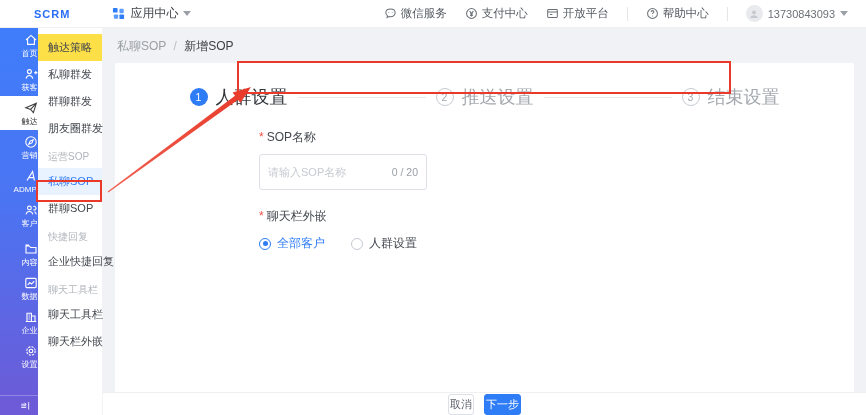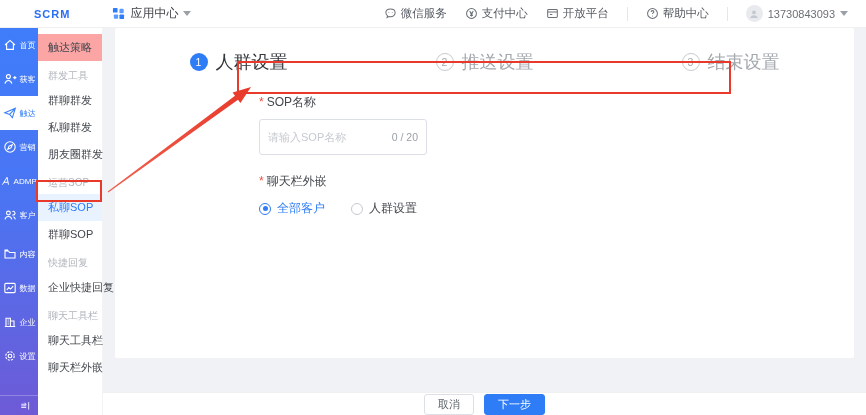--- a/index.html
+++ b/index.html
@@ -19,35 +19,35 @@
   .hicon { width:13px; height:13px; display:inline-flex; }
   .hdiv { width:1px; height:14px; background:#e4e6e9; }
   .avatar { width:17px; height:17px; border-radius:50%; background:#e8eaed; display:flex; align-items:center; justify-content:center; }
   .user { display:flex; align-items:center; gap:5px; cursor:pointer; }
   .user .phone { font-size:11px; color:#6b7076; }
 
   
   .iconbar { position:absolute; left:0; top:28px; width:38px; height:387px;
     background:linear-gradient(180deg,#3f7dfb 0%,#4b74f2 45%,#6e5ad6 100%);
     display:flex; flex-direction:column; z-index:4; }
-  .ibitem { width:38px; height:34px; display:flex; align-items:center;
+  .ibitem { width:38px; height:34px; display:flex; flex-direction:column; align-items:flex-end;
     justify-content:center; gap:2px; color:#fff; cursor:pointer; flex:0 0 auto; }
   .ibitem svg { width:14px; height:14px; }
   .ibitem .lbl { font-size:8.5px; line-height:9px; transform:scale(.95); }
-  .ibitem.active { background:#fff; color:#3b82f6;font-family:Liberation Serif, serif; }
+  .ibitem.active { background:#fff; color:#404040;font-family:Liberation Serif, serif; }
   .ibgap { height:5px; flex:0 0 auto; }
   .collapse { margin-top:auto; height:20px; border-top:1px solid rgba(255,255,255,.25);
     display:flex; align-items:center; justify-content:flex-end; padding-right:7px; cursor:pointer; color:#e8e6ff; }
 
   
   .submenu { position:absolute; left:38px; top:28px; width:65px; height:387px; background:#fff;
     border-right:1px solid #f2f3f5; padding-top:6px; z-index:3; }
   .sm-head { font-size:10px; color:#b0b4ba; padding:8px 0 4px 10px; white-space:nowrap; }
   .sm-item { font-size:11px; color:#42464d; padding:6px 0 6px 10px; cursor:pointer; white-space:nowrap; position:relative; }
-  .sm-item.hovered { background:#fca5a5; }
+  .sm-item.hovered { background:#fde047; }
   .sm-item.active { background:#e9f2ff; color:#2e7cf6; }
 
   
   .main { position:absolute; left:103px; top:28px; width:763px; height:387px; background:#f0f2f5; }
   .breadcrumb { padding:10px 0 8px 14px; font-size:12px; }
   .bc-parent { color:#9aa0a6; cursor:pointer; }
   .bc-sep { color:#b9bec4; margin:0 4px; }
   .bc-current { color:#3c4045; }
   .card { margin:0 12px; background:#fff; border-radius:2px; height:330px; position:relative; }
 
@@ -78,21 +78,21 @@
   .rdot { width:12px; height:12px; border-radius:50%; border:1px solid #c6cad0; background:#fff; position:relative; }
   .radio.checked .rdot { border-color:#2e7cf6; }
   .radio.checked .rdot::after { content:""; position:absolute; left:2.5px; top:2.5px; width:5px; height:5px;
     border-radius:50%; background:#2e7cf6; }
   .radio .rlbl { font-size:12px; color:#43474d; }
   .radio.checked .rlbl { color:#2e7cf6; }
 
   
   .footbar { position:absolute; left:103px; bottom:0; width:763px; height:23px; background:#fff;
     border-top:1px solid #f0f0f0; display:flex; align-items:center; justify-content:center; gap:10px; z-index:6; }
-  .btn { font-size:11px; border-radius:3px; padding:3px 13px; cursor:pointer; line-height:13px;text-align:right; }
+  .btn { font-size:11px; border-radius:3px; padding:3px 1px; cursor:pointer; line-height:13px;text-align:right; }
   .btn.plain { background:#fff; border:1px solid #dcdfe6; color:#5e646b; }
   .btn.primary { background:#2e7cf6; border:1px solid #2e7cf6; color:#fff; }
 
   
   .anno-box { position:absolute; border:2px solid #e8392a; pointer-events:none; z-index:10; }
   .anno-steps { left:237px; top:61px; width:494px; height:33px; }
   .anno-menu { left:36px; top:180px; width:66px; height:22px; }
   .arrow-svg { position:absolute; left:0; top:0; width:866px; height:415px; pointer-events:none; z-index:11; }
 </style>
 </head>
@@ -239,38 +239,42 @@
     <div class="collapse">
       <svg width="11" height="11" viewBox="0 0 12 12" fill="none" stroke="currentColor" stroke-width="1.2">
           <path d="M10.5 1.5v9M1.5 4h6M1.5 6h6M1.5 8h6M5.5 2.2L7.3 4 5.5 5.8" transform="translate(0,1) scale(0.9)"></path>
         </svg>
     </div>
   </div>
 
   <div class="submenu">
     <div class="sm-item hovered">触达策略</div>
 
-    <div class="sm-head">群发工具</div>
+    <div class="sm-item">私聊群发</div>
     <div class="sm-item">群聊群发</div>
-    <div class="sm-item">私聊群发</div>
     <div class="sm-item">朋友圈群发</div>
 
     <div class="sm-head">运营SOP</div>
     <div class="sm-item active">私聊SOP</div>
     <div class="sm-item">群聊SOP</div>
 
     <div class="sm-head">快捷回复</div>
     <div class="sm-item">企业快捷回复</div>
 
     <div class="sm-head">聊天工具栏</div>
     <div class="sm-item">聊天工具栏</div>
     <div class="sm-item">聊天栏外嵌</div>
   </div>
 
   <div class="main">
+    <div class="breadcrumb">
+      <span class="bc-parent">私聊SOP</span>
+      <span class="bc-sep">/</span>
+      <span class="bc-current">新增SOP</span>
+    </div>
 
     <div class="card">
 
       <div class="steps">
         <div class="step on">
           <span class="circle">1</span>
           <span class="slbl">人群设置</span>
         </div>
         <div class="connector"></div>
         <div class="step off">

